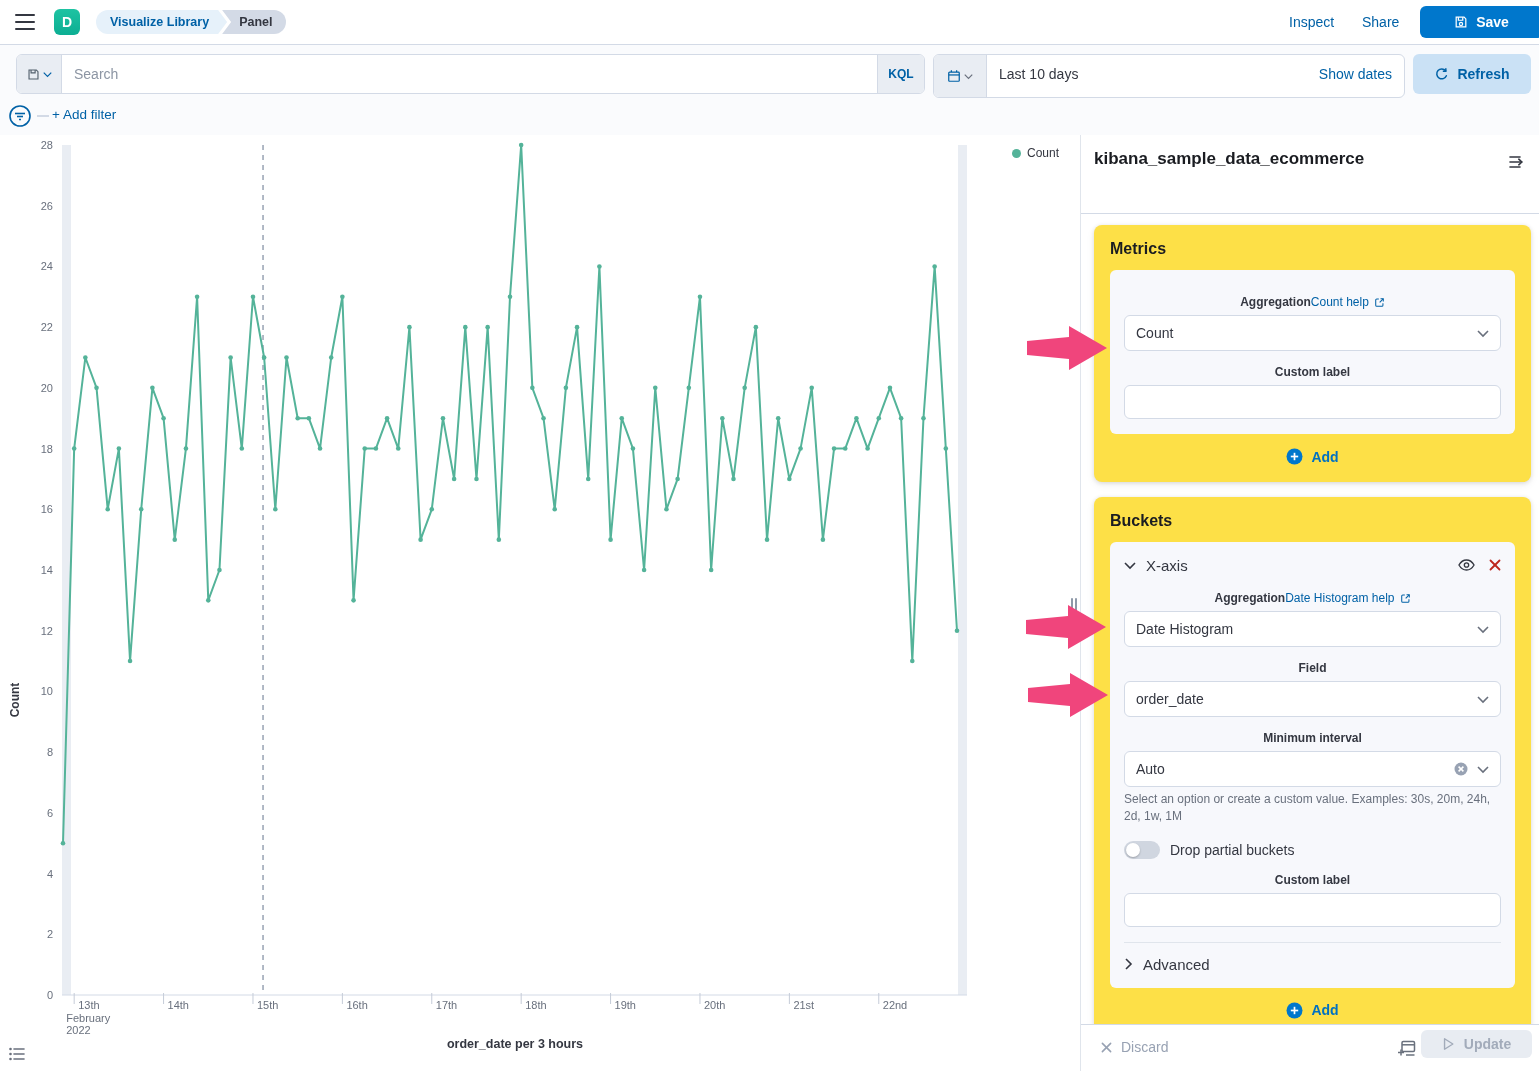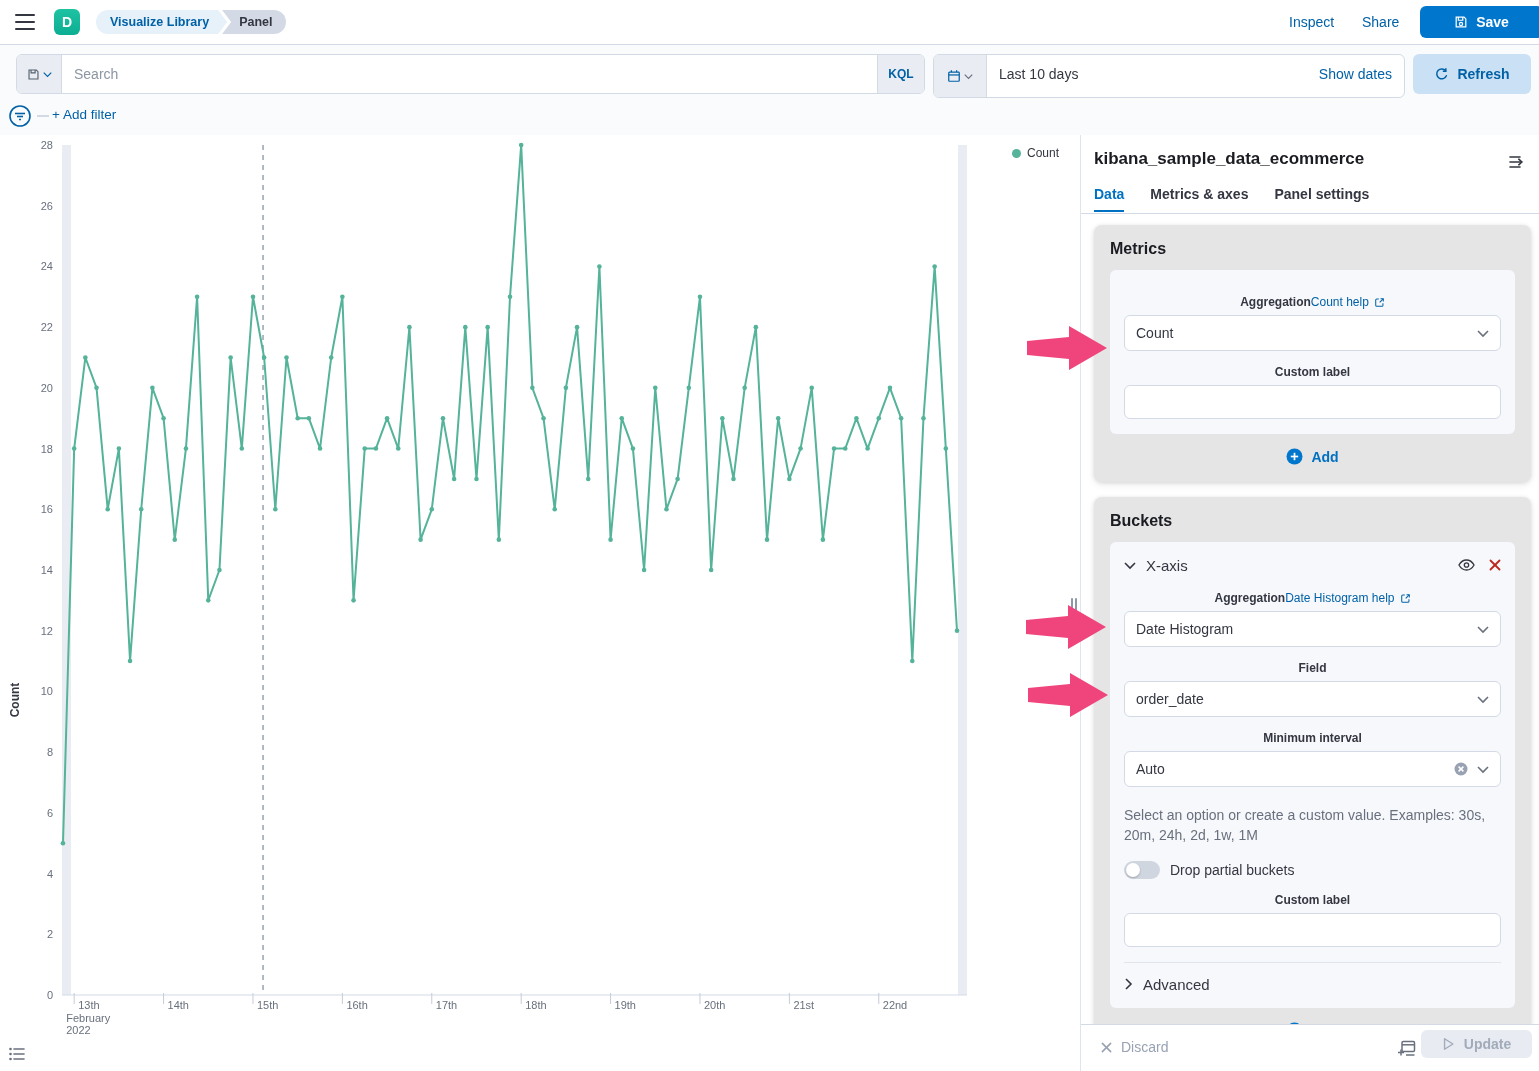--- a/index.html
+++ b/index.html
@@ -54,36 +54,36 @@
   .resizer span{width:2px;height:16px;background:#8E99A8;border-radius:1px;}
   
   .panel{position:absolute;left:1080px;top:135px;width:459px;bottom:0;background:#fff;border-left:1px solid #E0E5EC;box-sizing:border-box;}
   .panel-title{position:absolute;left:13px;top:14px;font-size:17px;font-weight:700;color:#1A1C21;}
   .panel-collapse{position:absolute;right:13px;top:17px;width:20px;height:20px;cursor:pointer;}
   .tabs{position:absolute;left:13px;top:51px;display:flex;gap:26px;font-size:14px;font-weight:600;color:#343741;}
   .tab{padding-bottom:8px;cursor:pointer;}
   .tab.active{color:#0071C2;border-bottom:2px solid #0071C2;}
   .tabs-divider{position:absolute;left:0;right:0;top:78px;height:1px;background:#D3DAE6;}
   .panel-body{position:absolute;left:13px;right:8px;top:90px;bottom:47px;}
-  .card{background:#e5e5e5;border-radius:8px;box-shadow:0 1px 4px rgba(0,0,0,.12),0 3px 10px rgba(0,0,0,.06);
+  .card{background:#fde047;border-radius:8px;box-shadow:0 1px 4px rgba(0,0,0,.12),0 3px 10px rgba(0,0,0,.06);
     padding:13px 16px 8px;margin-bottom:15px;}
   .card h3{font-size:16px;font-weight:700;color:#1A1C21;margin:2px 0 12px;}
   .accordion{background:#F7F8FC;border-radius:6px;padding:11px 14px 15px;}
   .acc-header{display:flex;align-items:center;gap:10px;font-size:15px;color:#343741;height:24px;}
   .acc-title{cursor:pointer;}
   .acc-actions{margin-left:auto;display:flex;align-items:center;gap:14px;}
   .field-row{display:flex;justify-content:center;align-items:center;margin-top:14px;}
   .field-label{font-size:12px;font-weight:700;color:#343741;}
   .help-link{font-size:12px;font-weight:500;color:#0061A6;display:flex;align-items:center;gap:5px;cursor:pointer;}
   .select{margin-top:6px;height:36px;background:#fff;border:1px solid #D3DAE6;border-radius:6px;
     display:flex;align-items:center;padding:0 11px;font-size:14px;color:#343741;cursor:pointer;box-sizing:border-box;}
   .select .spacer{flex:1;}
   .text-input{margin-top:6px;height:34px;width:100%;background:#fff;border:1px solid #D3DAE6;border-radius:6px;
     box-sizing:border-box;padding:0 10px;font-size:14px;font-family:inherit;outline:none;color:#343741;}
-  .help-text{margin-top:18px;font-size:14px;color:#69707D;line-height:1.45;}
+  .help-text{margin-top:4px;font-size:12px;color:#69707D;line-height:1.45;}
   .toggle-row{display:flex;align-items:center;gap:10px;margin-top:15px;}
   .toggle{width:36px;height:18px;border-radius:9px;background:#D0D6E0;position:relative;cursor:pointer;flex:0 0 auto;}
   .toggle::after{content:"";position:absolute;left:2px;top:2px;width:14px;height:14px;border-radius:50%;background:#fff;
     box-shadow:0 1px 2px rgba(0,0,0,.25);}
   .toggle-label{font-size:14px;color:#343741;}
   .advanced{margin-top:15px;border-top:1px solid #E0E5EC;padding-top:13px;display:flex;align-items:center;gap:10px;
     font-size:15px;color:#343741;cursor:pointer;}
   .add-row{display:flex;align-items:center;justify-content:center;gap:8px;padding:14px 0 9px;
     color:#0071C2;font-size:14px;font-weight:600;cursor:pointer;}
   .panel-footer{position:absolute;left:0;right:0;bottom:0;height:46px;border-top:1px solid #D3DAE6;background:#fff;}
@@ -297,20 +297,21 @@
       <circle cx="923.475" cy="283.21428571428567" r="2.3" fill="#54B399"></circle>
       <circle cx="934.65" cy="131.42857142857144" r="2.3" fill="#54B399"></circle>
       <circle cx="945.825" cy="313.57142857142856" r="2.3" fill="#54B399"></circle>
       <circle cx="957" cy="495.7142857142857" r="2.3" fill="#54B399"></circle>
     </svg>
   <div class="count-ylabel">Count</div>
   <div class="legend">
     <span class="legend-dot" style="background: rgb(84, 179, 153);"></span>
     <span>Count</span>
   </div>
+  <div class="axis-title">order_date per 3 hours</div>
   <div class="legend-toggle">
     <svg width="22" height="22" viewBox="0 0 22 22">
       <g stroke="#69707D" stroke-width="1.6" stroke-linecap="round">
         <line x1="8" y1="6" x2="18" y2="6"></line>
           <line x1="8" y1="11" x2="18" y2="11"></line>
           <line x1="8" y1="16" x2="18" y2="16"></line>
       </g>
       <g fill="#69707D">
         <circle cx="4.5" cy="6" r="1.3"></circle>
           <circle cx="4.5" cy="11" r="1.3"></circle>
@@ -329,25 +330,20 @@
   <div class="panel-title">kibana_sample_data_ecommerce</div>
   <div class="panel-collapse">
     <svg width="20" height="20" viewBox="0 0 20 20">
       <g stroke="#343741" stroke-width="1.6" stroke-linecap="round" fill="none">
         <line x1="4" y1="5" x2="14" y2="5"></line>
           <line x1="4" y1="15" x2="14" y2="15"></line>
           <line x1="4" y1="10" x2="15.5" y2="10"></line>
         <polyline points="12.8,7.2 15.8,10 12.8,12.8"></polyline>
       </g>
     </svg>
-  </div>
-  <div class="tabs">
-    <div class="tab active">Data</div>
-    <div class="tab">Metrics &amp; axes</div>
-    <div class="tab">Panel settings</div>
   </div>
   <div class="tabs-divider"></div>
 
   <div class="panel-body">
 
     <div class="card">
       <h3>Metrics</h3>
       <div class="accordion">
         <div class="field-row">
           <span class="field-label">Aggregation</span>

